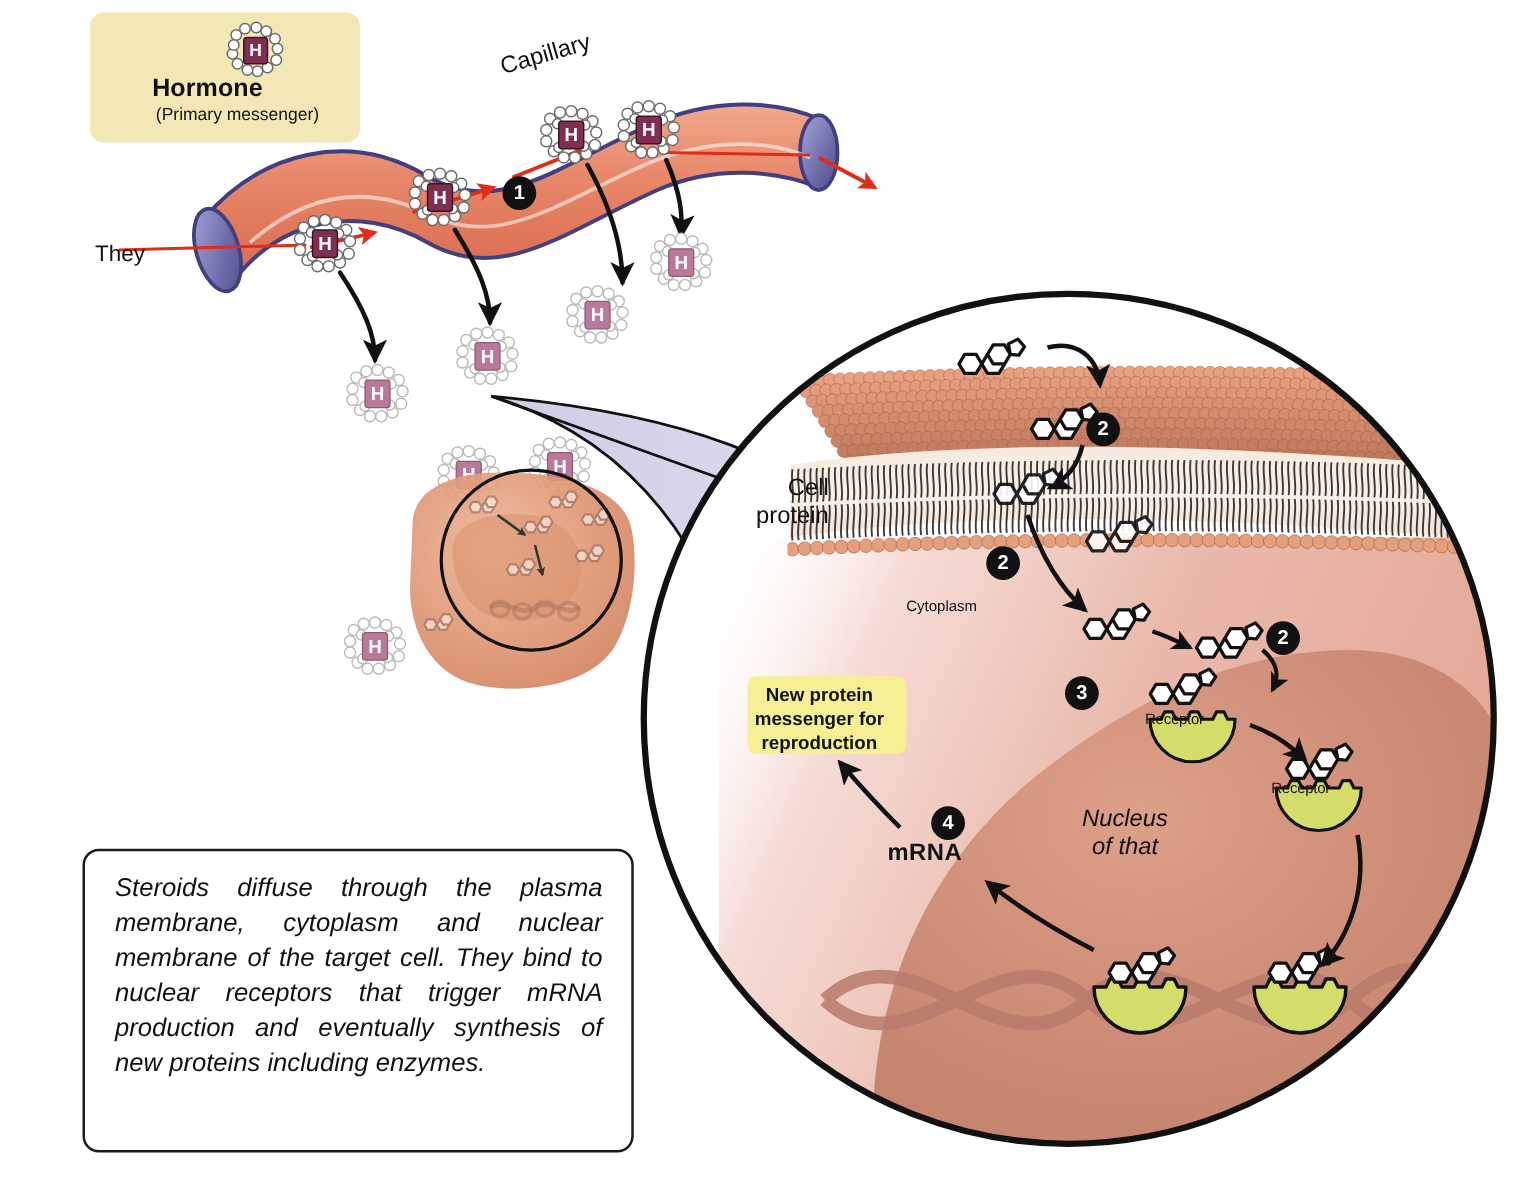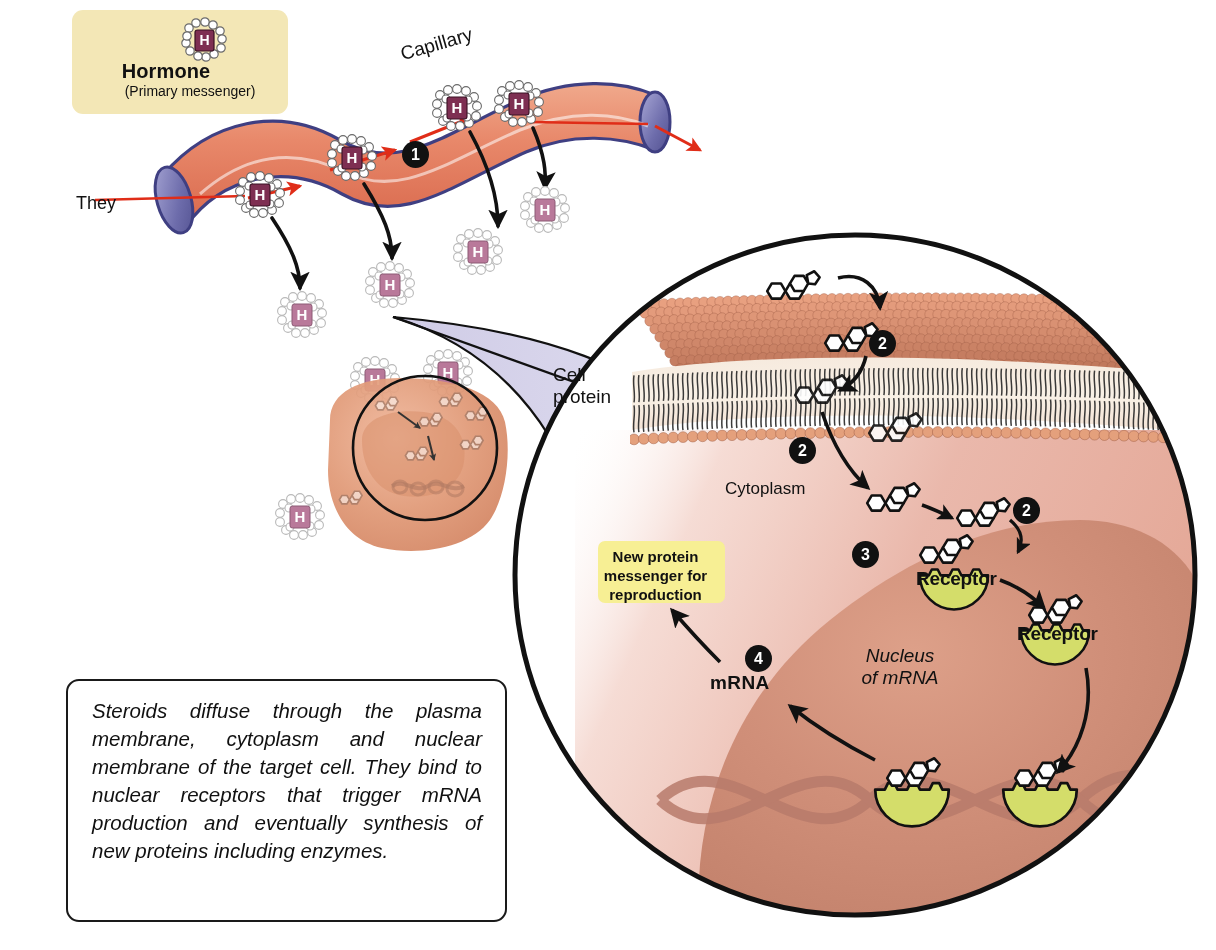--- a/index.html
+++ b/index.html
@@ -24,22 +24,22 @@
     font-size:20px;font-weight:bold;letter-spacing:.1px;
   }
   .legend-sub{
     position:absolute;left:72px;top:83px;width:236px;text-align:center;
     font-size:14px;
   }
 
   .cap-label{left:398px;top:44px;font-size:19px;transform:rotate(-16deg);transform-origin:left top;}
   .blood-label{left:76px;top:193px;font-size:18px;}
 
-  .cellmem-label{left:553px;top:364px;width:110px;text-align:left;font-size:19px;line-height:1.18;white-space:normal;}
-  .cyto-label{left:725px;top:479px;font-size:17px;}
+  .cellmem-label{left:553px;top:380px;width:110px;text-align:right;font-size:19px;line-height:1.18;white-space:normal;}
+  .cyto-label{left:725px;top:479px;font-size:12px;}
   .nuc-label{left:845px;top:645px;width:110px;text-align:center;font-size:19px;line-height:1.18;white-space:normal;font-style:italic;}
 
   .yellow-box{
     position:absolute;left:598px;top:541px;width:127px;height:62px;
     background:#f7ef94;border-radius:7px;
   }
   .yellow-text{
     position:absolute;left:598px;top:547px;width:115px;text-align:center;
     font-size:15px;font-weight:bold;line-height:1.27;
   }
@@ -57,21 +57,21 @@
     font-style:italic;
   }
 
   .step{
     position:absolute;width:27px;height:27px;border-radius:50%;
     background:#111;color:#fff;font-size:16px;font-weight:bold;
     display:flex;align-items:center;justify-content:center;
     font-family:"Liberation Sans", sans-serif;
   }
   .recep-cap{
-    position:absolute;font-size:19px;font-weight:bold;color:#111;
+    position:absolute;font-size:12px;font-weight:normal;color:#111;
     letter-spacing:-.2px;
   }
 </style>
 </head>
 <body>
 
 <div id="stage">
 
   <svg id="art" viewBox="0 0 1216 950" xmlns="http://www.w3.org/2000/svg">
     <defs>
@@ -1351,21 +1351,21 @@
 
   <div class="lbl cellmem-label">
     <span>Cell</span><br>
     <span>protein</span>
   </div>
 
   <div class="lbl cyto-label">Cytoplasm</div>
 
   <div class="lbl nuc-label">
     <span>Nucleus</span><br>
-    <span>of mRNA</span>
+    <span>of that</span>
   </div>
 
   <div class="yellow-box"></div>
   <div class="yellow-text">
     <span>New protein</span><br>
     <span>messenger for</span><br>
     <span>reproduction</span>
   </div>
 
   <div class="lbl mrna-label">mRNA</div>

